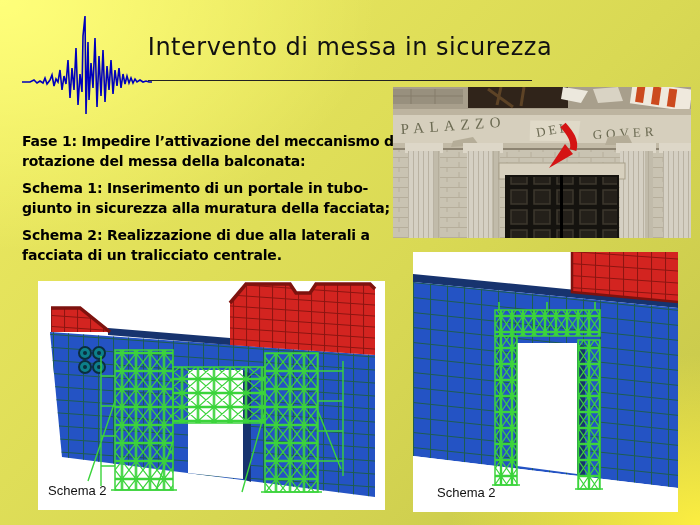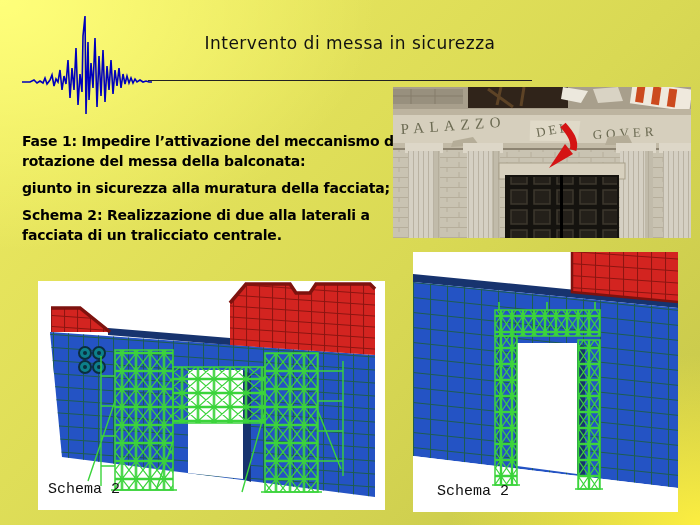--- a/index.html
+++ b/index.html
@@ -10,33 +10,33 @@
     font-family:"DejaVu Sans",sans-serif;
     background:
       radial-gradient(90% 80% at 0% 0%, rgba(255,255,122,1) 0%, rgba(255,255,122,0) 60%),
       radial-gradient(55% 50% at 100% 100%, rgba(255,240,64,0.95) 0%, rgba(255,240,64,0) 65%),
       linear-gradient(135deg,#eeeb62 0%,#d9d954 55%,#c6c64a 100%);
   }
   .abs{position:absolute;}
   .title{
     left:140px;top:33px;width:420px;
     text-align:center;
-    font-size:17px;letter-spacing:.5px;color:#111;
+    font-size:24px;letter-spacing:.5px;color:#111;
   }
   .rule{left:148px;top:80px;width:384px;height:1px;background:#222;}
   .body-text{left:22px;top:131px;width:390px;color:#000;}
   .body-text .para{margin:0 0 7px 0;}
   .body-text .line{
     font-size:14px;font-weight:bold;line-height:20px;
     letter-spacing:-0.2px;white-space:nowrap;
   }
   .figure{background:#ffffff;}
   .fig-label{
-    position:absolute;font-size:15px;color:#111;
-    font-family:Liberation Mono, monospace;
+    position:absolute;font-size:13px;color:#111;
+    font-family:Liberation Sans, sans-serif;
   }
   svg{display:block;}
 </style>
 </head>
 <body>
 
 <div class="slide">
 
   <svg class="abs" style="left:22px;top:8px;" width="130" height="112" viewBox="0 0 130 112">
     <polyline fill="none" stroke="#0000bb" stroke-width="1.6" points="0,74 8,74 12,72 15,75 18,73 21,75 23,70 25,76 28,72 30,67 32,78 34,71 36,74 38,62 40,82 42,68 44,76 46,52 48,90 50,60 52,82 54,40 56,97 58,66 60,84 61,28 63,8 64,106 66,34 67,92 69,55 71,80 73,30 75,99 77,48 79,88 81,42 83,94 85,58 87,82 89,52 91,86 93,62 95,78 97,60 99,80 101,66 103,76 105,68 107,75 109,70 111,75 113,71 115,74 118,72 121,74 124,73 127,74 130,74"></polyline>
@@ -44,20 +44,21 @@
 
   <div class="abs title">Intervento di messa in sicurezza</div>
   <div class="abs rule"></div>
 
   <div class="abs body-text">
     <div class="para">
       <div class="line">Fase 1: Impedire l’attivazione del meccanismo di</div>
       <div class="line">rotazione del messa della balconata:</div>
     </div>
     <div class="para">
+      <div class="line">Schema 1: Inserimento di un portale in tubo-</div>
       <div class="line">giunto in sicurezza alla muratura della facciata;</div>
     </div>
     <div class="para">
       <div class="line">Schema 2: Realizzazione di due alla laterali a</div>
       <div class="line">facciata di un tralicciato centrale.</div>
     </div>
   </div>
 
   <svg class="abs" style="left:393px;top:87px;" width="298" height="151" viewBox="0 0 298 151">
     <defs>

